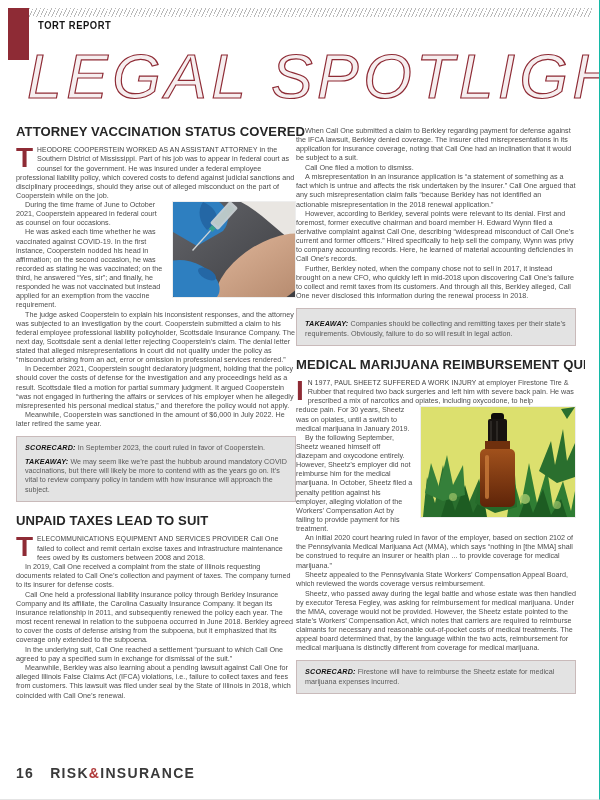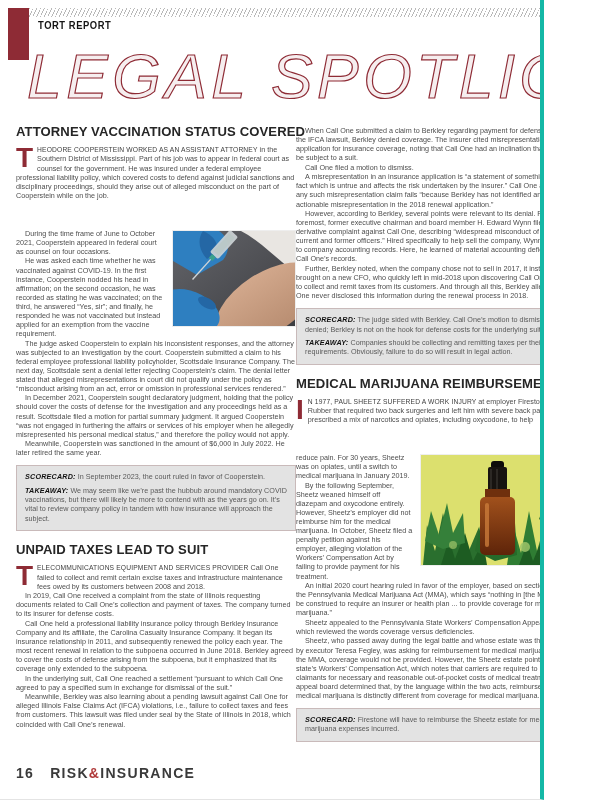--- a/index.html
+++ b/index.html
@@ -1,19 +1,19 @@
 <!DOCTYPE html>
 <html><head>
 <meta charset="utf-8">
 <style>
   * { box-sizing: border-box; }
   html,body { margin:0; padding:0; background:#ffffff; }
   body { width:600px; height:800px; font-family:"Liberation Sans", sans-serif; }
-  .page { position:relative; width:544px; height:800px; background:#fff; overflow:hidden;
-          border-right:4px solid #14b8a6; border-bottom:1px solid #e4e4e4; }
+  .page { position:relative; width:600px; height:800px; background:#fff; overflow:hidden;
+          border-right:1px solid #14b8a6; border-bottom:1px solid #e4e4e4; }
 
   
   .redblock { position:absolute; left:8px; top:8px; width:21px; height:52px; background:#8E2B35; }
   .hatch { position:absolute; left:29px; top:8px; width:563px; height:9px;
            background:repeating-linear-gradient(115deg,#b9b9b9 0 0.8px,#ffffff 0.8px 3.4px); }
   .kicker { position:absolute; left:38px; top:20px; font-size:10px; font-weight:bold;
             color:#151515; letter-spacing:0.6px; transform:scaleX(0.94); transform-origin:left; }
   .bigtitle { position:absolute; left:27px; top:40px; font-size:63px; font-style:italic;
               white-space:nowrap; letter-spacing:4.5px; color:rgba(142,43,53,0.08);
               -webkit-text-stroke:1.2px #8E2B35; transform:scaleX(0.99); transform-origin:left; }
@@ -28,21 +28,21 @@
   h2.ah.later { margin-top:11px; }
 
   p.bt { font-size:7.2px; line-height:1.26; color:#4d4d4d; margin:0; }
   p.indent { text-indent:9px; }
   p.bt + p.bt { margin-top:0.5px; }
 
   .dropcap { float:left; font-size:28px; line-height:23px; font-weight:bold;
              color:#8E2B35; padding:1px 4px 0 0; }
   .leadin { font-size:6.7px; letter-spacing:0.15px; color:#3d3d3d; }
 
-  .artbody { overflow:visible;margin-top:29px; }
+  .artbody { overflow:visible; }
   .artbody::after { content:""; display:block; clear:both; }
 
   .photo { float:right; border:1px solid #eeeeee; }
   .photo svg { display:block; }
   .photo-vaccine { width:124px; height:97px; margin:1px 0 3px 7px; }
   .photo-cannabis { width:156px; height:112px; margin:1px 0 3px 7px; }
 
   .scorebox { background:#e3e3e3; border:1px solid #c9baba; padding:6px 8px 7px 8px;
               margin:8px 0 0 0; }
   .scorebox.gap-after { margin-bottom:4px; }
@@ -125,21 +125,20 @@
 
     <div class="col">
 
       <p class="bt indent" style="padding-top:2px;">When Call One submitted a claim to Berkley regarding payment for defense against the IFCA lawsuit, Berkley denied coverage. The insurer cited misrepresentations in its application for insurance coverage, noting that Call One had an inclination that it would be subject to a suit.</p>
       <p class="bt indent">Call One filed a motion to dismiss.</p>
       <p class="bt indent">A misrepresentation in an insurance application is “a statement of something as a fact which is untrue and affects the risk undertaken by the insurer.” Call One argued that any such misrepresentation claim fails “because Berkley has not identified an actionable misrepresentation in the 2018 renewal application.”</p>
       <p class="bt indent">However, according to Berkley, several points were relevant to its denial. First and foremost, former executive chairman and board member H. Edward Wynn filed a derivative complaint against Call One, describing “widespread misconduct of Call One’s current and former officers.” Hired specifically to help sell the company, Wynn was privy to company accounting records. Here, he learned of material accounting deficiencies in Call One’s records.</p>
       <p class="bt indent">Further, Berkley noted, when the company chose not to sell in 2017, it instead brought on a new CFO, who quickly left in mid-2018 upon discovering Call One’s failure to collect and remit taxes from its customers. And through all this, Berkley alleged, Call One never disclosed this information during the renewal process in 2018.</p>
 
       <div class="scorebox gap-after">
-        <p><span class="boxlabel">SCORECARD:</span><span> The judge sided with Berkley. Call One’s motion to dismiss was denied; Berkley is not on the hook for defense costs for the underlying suit.</span></p>
         <p class="tk"><span class="boxlabel">TAKEAWAY:</span><span> Companies should be collecting and remitting taxes per their state’s requirements. Obviously, failure to do so will result in legal action.</span></p>
       </div>
 
       <h2 class="ah later">MEDICAL MARIJUANA REIMBURSEMENT QUESTIONED</h2>
 
       <p class="bt first"><span class="dropcap">I</span><span class="leadin">N 1977, PAUL SHEETZ SUFFERED A WORK INJURY</span><span> at employer Firestone Tire &amp; Rubber that required two back surgeries and left him with severe back pain. He was prescribed a mix of narcotics and opiates, including oxycodone, to help</span></p>
 
       <div class="artbody">
         <div class="photo photo-cannabis">
           <svg width="154" height="110" viewBox="0 0 154 110" xmlns="http://www.w3.org/2000/svg">
@@ -169,21 +168,21 @@
             <rect x="75" y="14" width="2" height="20" fill="#2c2824"></rect>
             <rect x="64" y="34" width="25" height="10" fill="#6f300d"></rect>
             <rect x="59" y="42" width="35" height="58" rx="5" fill="url(#gbtl)"></rect>
             <rect x="64" y="48" width="4" height="44" rx="2" fill="#c97a3a" opacity="0.8"></rect>
             <polygon points="140,2 154,0 146,12" fill="#2a6f2e"></polygon>
           </svg>
         </div>
         <p class="bt">reduce pain. For 30 years, Sheetz was on opiates, until a switch to medical marijuana in January 2019.</p>
         <p class="bt indent">By the following September, Sheetz weaned himself off diazepam and oxycodone entirely. However, Sheetz’s employer did not reimburse him for the medical marijuana. In October, Sheetz filed a penalty petition against his employer, alleging violation of the Workers’ Compensation Act by failing to provide payment for his treatment.</p>
         <p class="bt indent">An initial 2020 court hearing ruled in favor of the employer, based on section 2102 of the Pennsylvania Medical Marijuana Act (MMA), which says “nothing in [the MMA] shall be construed to require an insurer or health plan ... to provide coverage for medical marijuana.”</p>
-        <p class="bt indent">Sheetz appealed to the Pennsylvania State Workers’ Compensation Appeal Board, which reviewed the words coverage versus deficiencies.</p>
+        <p class="bt indent">Sheetz appealed to the Pennsylvania State Workers’ Compensation Appeal Board, which reviewed the words coverage versus reimbursement.</p>
         <p class="bt indent">Sheetz, who passed away during the legal battle and whose estate was then handled by executor Teresa Fegley, was asking for reimbursement for medical marijuana. Under the MMA, coverage would not be provided. However, the Sheetz estate pointed to the state’s Workers’ Compensation Act, which notes that carriers are required to reimburse claimants for necessary and reasonable out-of-pocket costs of medical treatments. The appeal board determined that, by the language within the two acts, reimbursement for medical marijuana is distinctly different from coverage for medical marijuana.</p>
       </div>
 
       <div class="scorebox">
         <p><span class="boxlabel">SCORECARD:</span><span> Firestone will have to reimburse the Sheetz estate for medical marijuana expenses incurred.</span></p>
       </div>
 
     </div>
   </div>
 

